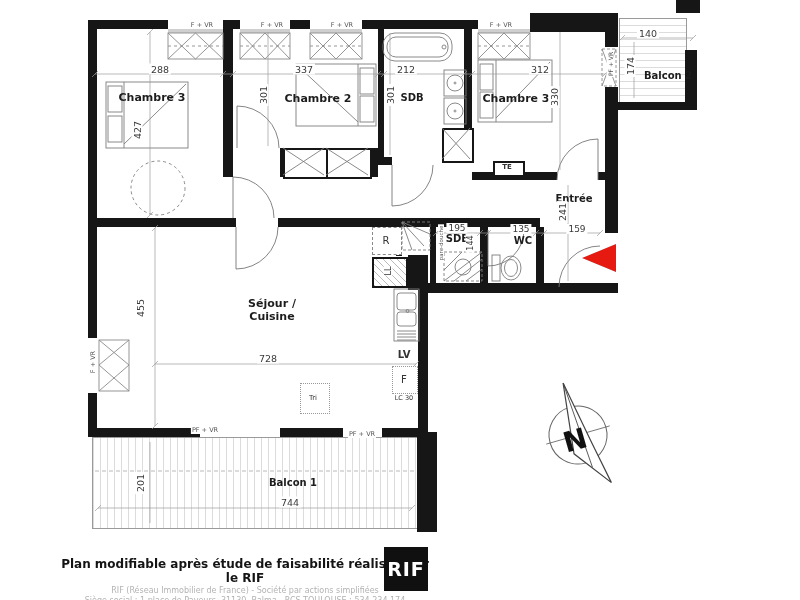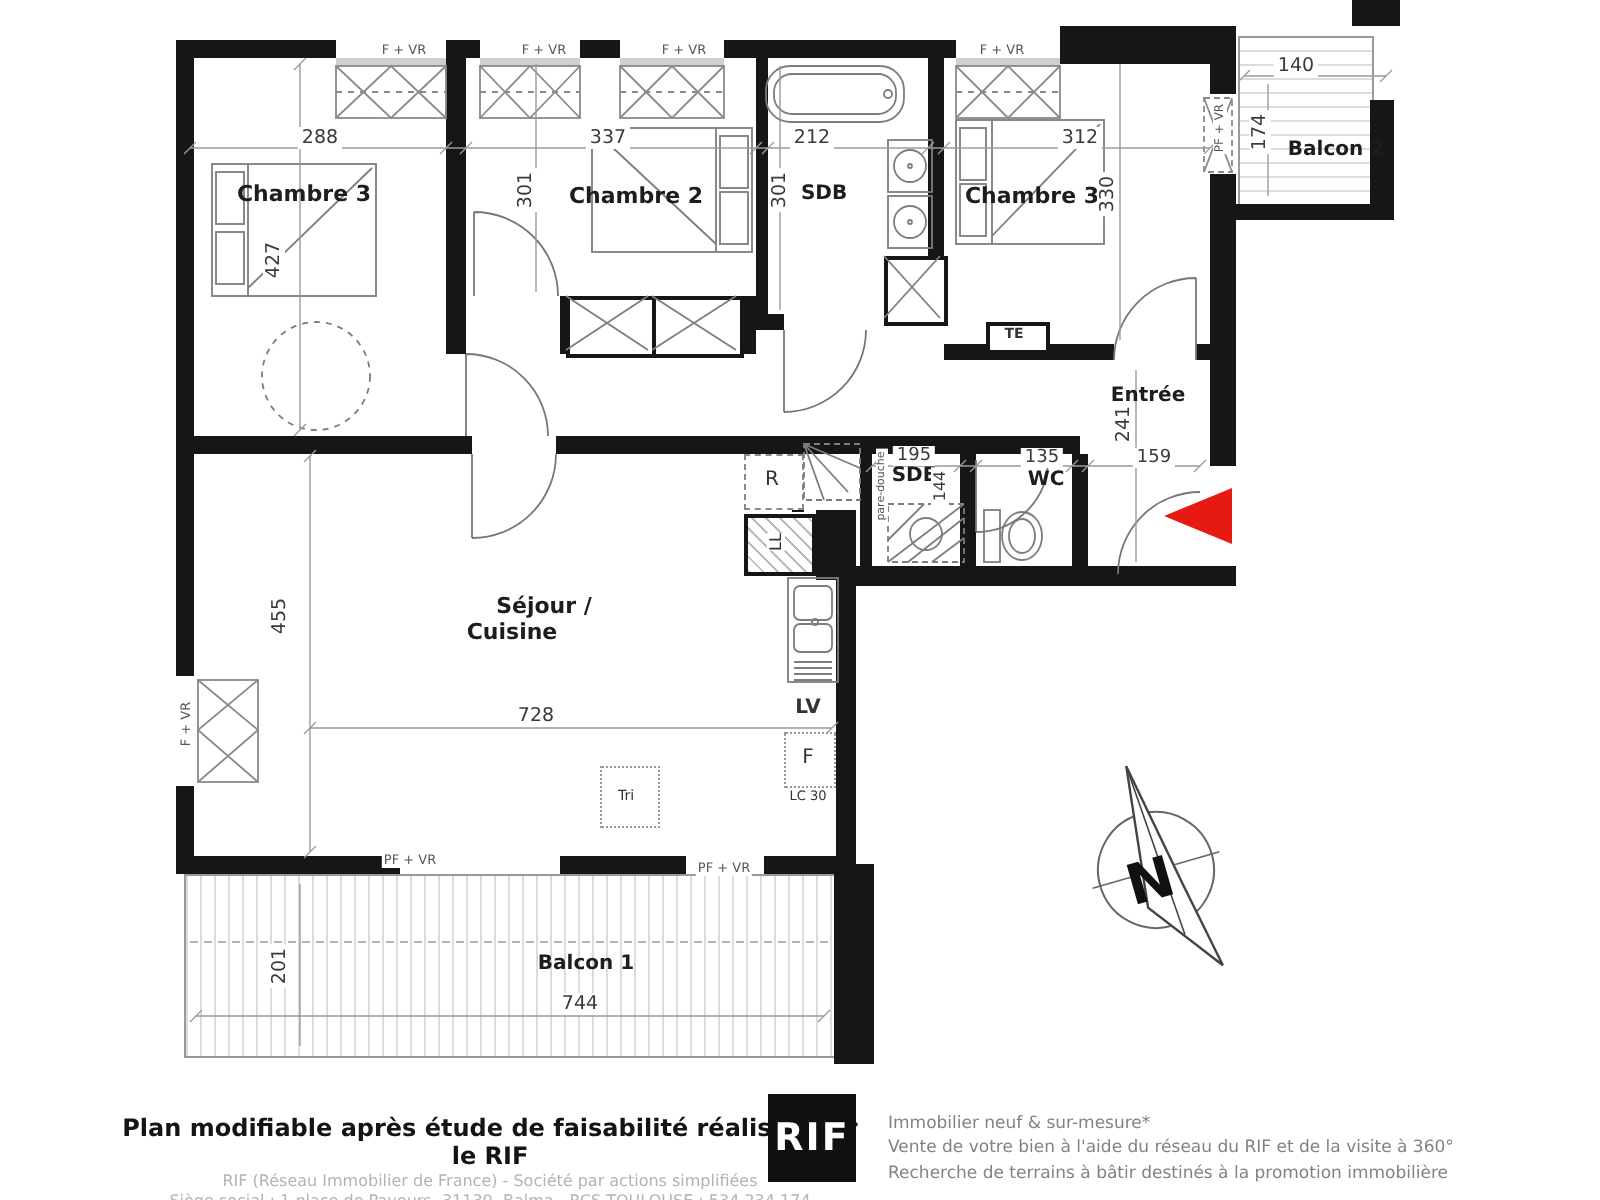--- a/index.html
+++ b/index.html
@@ -188,21 +188,21 @@
 
   <div class="lbl" style="left:152px;top:97px">Chambre 3</div>
   <div class="lbl" style="left:318px;top:98px">Chambre 2</div>
   <div class="lbl sm" style="left:412px;top:97px">SDB</div>
   <div class="lbl" style="left:516px;top:98px">Chambre 3</div>
   <div class="lbl sm" style="left:668px;top:75px">Balcon 2</div>
   <div class="lbl sm" style="left:574px;top:198px">Entrée</div>
   <div class="lbl sm" style="left:457px;top:238px">SDE</div>
   <div class="lbl sm" style="left:523px;top:240px">WC</div>
   <div class="lbl" style="left:272px;top:303px">Séjour /</div>
-  <div class="lbl" style="left:256px;top:316px">Cuisine</div>
+  <div class="lbl" style="left:272px;top:316px">Cuisine</div>
   <div class="lbl sm" style="left:293px;top:482px">Balcon 1</div>
 
   <div class="dim" style="left:160px;top:69px">288</div>
   <div class="dim v" style="left:137px;top:130px">427</div>
   <div class="dim" style="left:304px;top:69px">337</div>
   <div class="dim v" style="left:263px;top:95px">301</div>
   <div class="dim" style="left:406px;top:69px">212</div>
   <div class="dim v" style="left:390px;top:95px">301</div>
   <div class="dim" style="left:540px;top:69px">312</div>
   <div class="dim v" style="left:554px;top:97px">330</div>
@@ -235,18 +235,13 @@
   <div class="eq" style="left:404px;top:379px;background:#fff">F</div>
   <div class="eq" style="left:404px;top:398px;font-size:6.5px">LC 30</div>
   <div class="eq" style="left:313px;top:398px;font-size:7px">Tri</div>
 
   <div class="footer-left">
     <div class="l1">Plan modifiable après étude de faisabilité réalisée par le RIF</div>
     <div class="l2">RIF (Réseau Immobilier de France) - Société par actions simplifiées</div>
     <div class="l3">Siège social : 1 place de Paveurs, 31130, Balma - RCS TOULOUSE : 534 234 174</div>
   </div>
   <div class="logo">RIF</div>
-  <div class="footer-right">
-    <div>Immobilier neuf &amp; sur-mesure*</div>
-    <div>Vente de votre bien à l'aide du réseau du RIF et de la visite à 360°</div>
-    <div>Recherche de terrains à bâtir destinés à la promotion immobilière</div>
-  </div>
 </div>
 
 </body></html>

